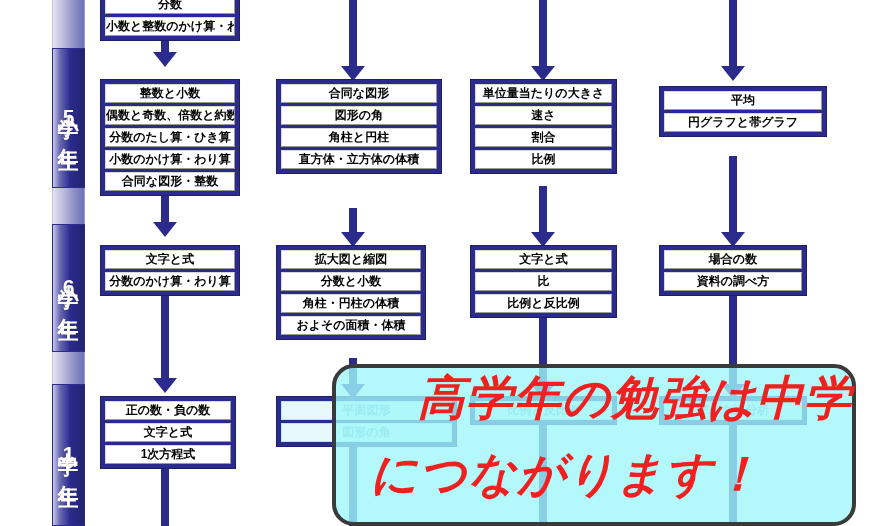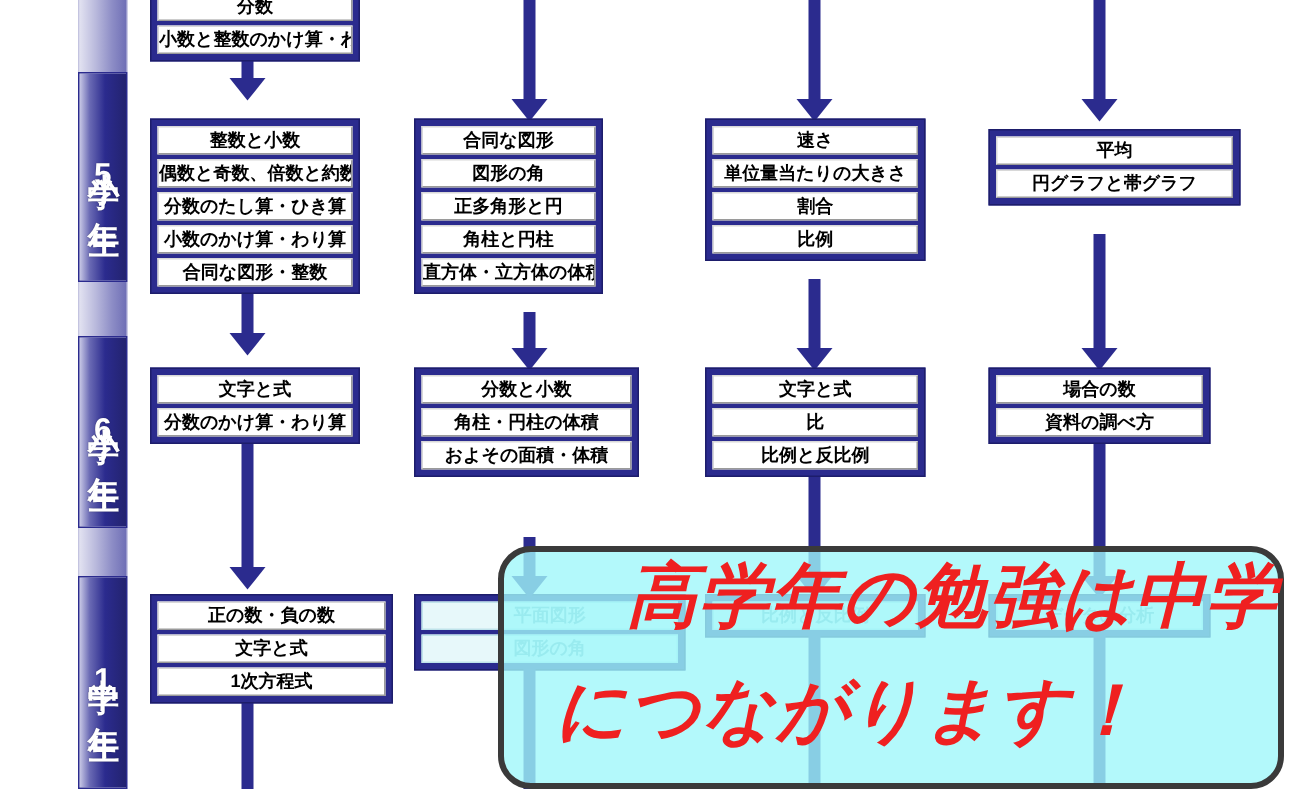--- a/index.html
+++ b/index.html
@@ -200,63 +200,63 @@
   </div>
 
   <div class="group" style="left:100px;top:79px;width:140px;">
     <div class="cell">整数と小数</div>
     <div class="cell">偶数と奇数、倍数と約数</div>
     <div class="cell">分数のたし算・ひき算</div>
     <div class="cell">小数のかけ算・わり算</div>
     <div class="cell">合同な図形・整数</div>
   </div>
 
-  <div class="group" style="left:276px;top:79px;width:126px;">
+  <div class="group" style="left:276px;top:79px;width:166px;">
     <div class="cell">合同な図形</div>
     <div class="cell">図形の角</div>
-    <div class="cell">正多角形と円</div>
     <div class="cell">角柱と円柱</div>
     <div class="cell">直方体・立方体の体積</div>
   </div>
 
   <div class="group" style="left:470px;top:79px;width:147px;">
+    <div class="cell">単位量当たりの大きさ</div>
     <div class="cell">速さ</div>
-    <div class="cell">単位量当たりの大きさ</div>
     <div class="cell">割合</div>
     <div class="cell">比例</div>
   </div>
 
   <div class="group" style="left:659px;top:86px;width:168px;">
     <div class="cell">平均</div>
     <div class="cell">円グラフと帯グラフ</div>
   </div>
 
   <div class="group" style="left:100px;top:245px;width:140px;">
     <div class="cell">文字と式</div>
     <div class="cell">分数のかけ算・わり算</div>
   </div>
 
   <div class="group" style="left:276px;top:245px;width:150px;">
+    <div class="cell">拡大図と縮図</div>
     <div class="cell">分数と小数</div>
     <div class="cell">角柱・円柱の体積</div>
     <div class="cell">およその面積・体積</div>
   </div>
 
   <div class="group" style="left:470px;top:245px;width:147px;">
     <div class="cell">文字と式</div>
     <div class="cell">比</div>
     <div class="cell">比例と反比例</div>
   </div>
 
   <div class="group" style="left:659px;top:245px;width:148px;">
     <div class="cell">場合の数</div>
     <div class="cell">資料の調べ方</div>
   </div>
 
-  <div class="group" style="left:100px;top:396px;width:162px;">
+  <div class="group" style="left:100px;top:396px;width:136px;">
     <div class="cell">正の数・負の数</div>
     <div class="cell">文字と式</div>
     <div class="cell">1次方程式</div>
   </div>
 
   <div class="group faded" style="left:276px;top:396px;width:181px;">
     <div class="cell">平面図形</div>
     <div class="cell">図形の角</div>
   </div>
 

